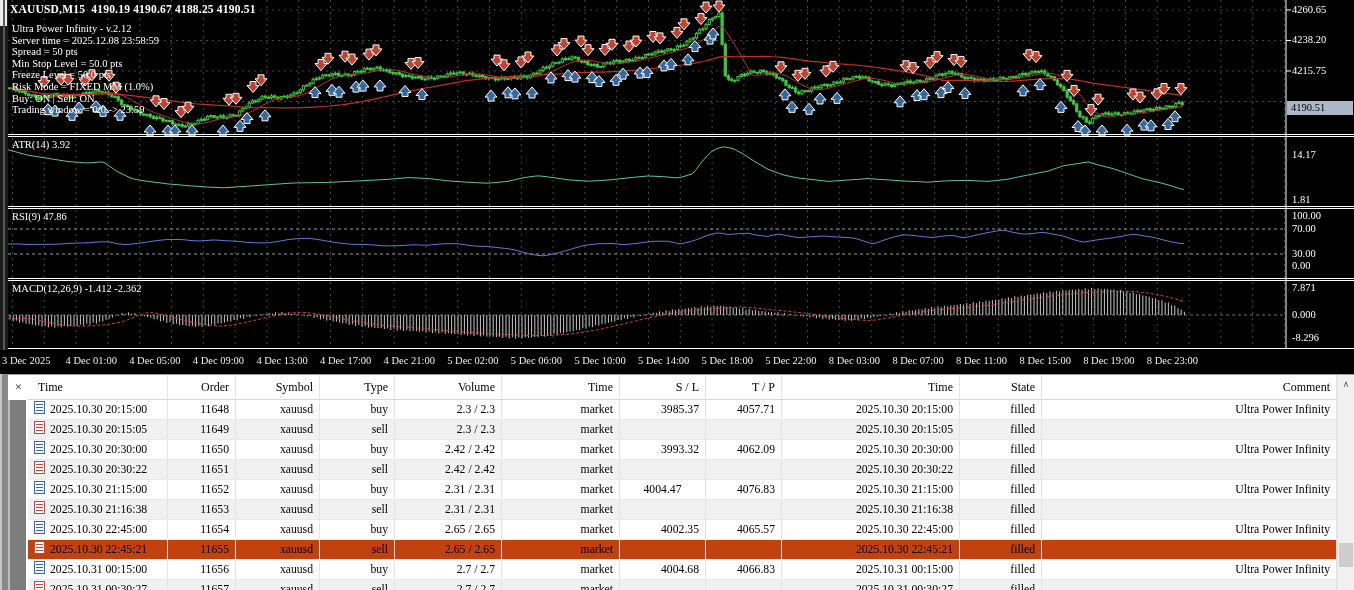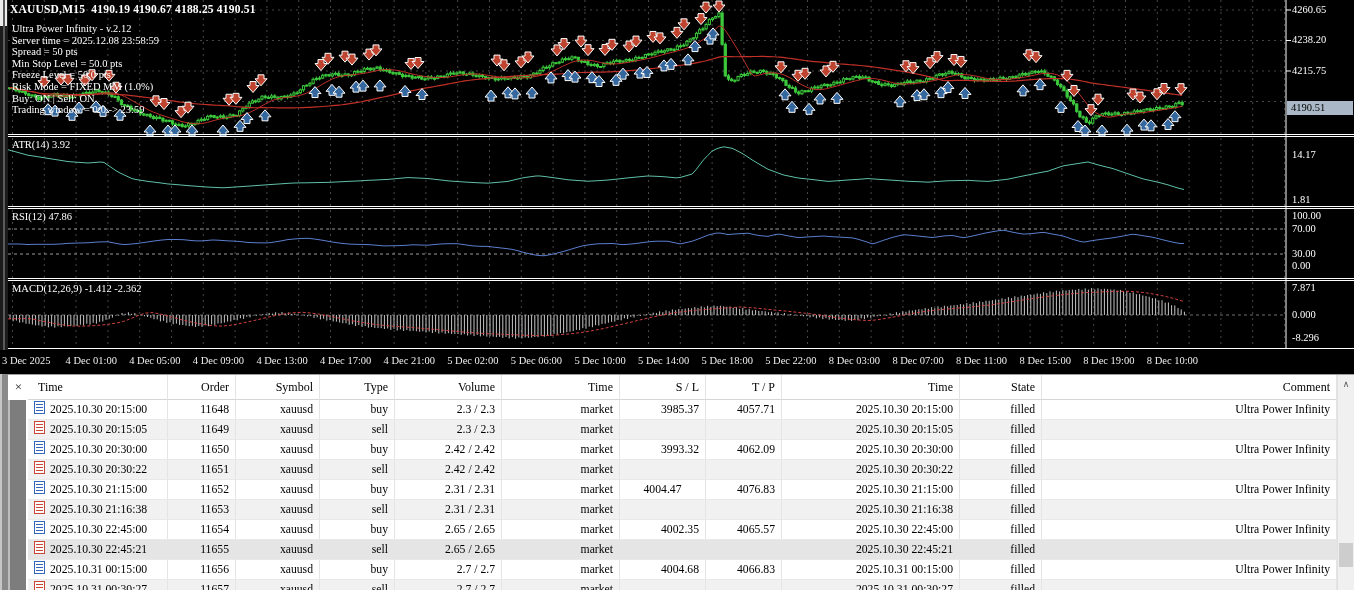--- a/index.html
+++ b/index.html
@@ -1357,21 +1357,21 @@
         <line x1="1278" y1="9.986413043478755" x2="1283" y2="9.986413043478755" stroke="#fff" stroke-width="1"></line>
         <line x1="1278" y1="40.48913043478286" x2="1283" y2="40.48913043478286" stroke="#fff" stroke-width="1"></line>
         <line x1="1278" y1="70.99184782608695" x2="1283" y2="70.99184782608695" stroke="#fff" stroke-width="1"></line>
       </svg>
 
     <div class="chart-title"><span>XAUUSD,M15</span><span>  </span><span>4190.19 4190.67 4188.25 4190.51</span></div>
 
     <div class="overlay-info" id="overlay-info"><div>Ultra Power Infinity - v.2.12</div><div>Server time = 2025.12.08 23:58:59</div><div>Spread = 50 pts</div><div>Min Stop Level = 50.0 pts</div><div>Freeze Level = 50.0 pts</div><div>Risk Mode = FIXED MM (1.0%)</div><div>Buy: ON | Sell: ON</div><div>Trading window = 0:0 -&gt; 23:59</div></div>
 
     <div class="panel-label" style="top:139px"><span>ATR(14)</span><span> </span><span>3.92</span></div>
-    <div class="panel-label" style="top:211px"><span>RSI(12)</span><span> </span><span>47.86</span></div>
+    <div class="panel-label" style="top:211px"><span>RSI(9)</span><span> </span><span>47.86</span></div>
     <div class="panel-label" style="top:283px"><span>MACD(12,26,9)</span><span> </span><span>-1.412 -2.362</span></div>
 
     <div id="axis-labels">
         <div class="axis-label" style="left: 1284px; top: 3.98641px;">4260.65</div>
         <div class="axis-label" style="left: 1284px; top: 34.4891px;">4238.20</div>
         <div class="axis-label" style="left: 1284px; top: 64.9918px;">4215.75</div>
         <div class="axis-label" style="left: 1284px; top: 149px;">14.17</div>
         <div class="axis-label" style="left: 1284px; top: 193.998px;">1.81</div>
         <div class="axis-label" style="left: 1284px; top: 210px;">100.00</div>
         <div class="axis-label" style="left: 1284px; top: 223px;">70.00</div>
@@ -1395,21 +1395,21 @@
         <div class="time-label" style="left: 510.8px;">5 Dec 06:00</div>
         <div class="time-label" style="left: 574.4px;">5 Dec 10:00</div>
         <div class="time-label" style="left: 638px;">5 Dec 14:00</div>
         <div class="time-label" style="left: 701.6px;">5 Dec 18:00</div>
         <div class="time-label" style="left: 765.2px;">5 Dec 22:00</div>
         <div class="time-label" style="left: 828.8px;">8 Dec 03:00</div>
         <div class="time-label" style="left: 892.4px;">8 Dec 07:00</div>
         <div class="time-label" style="left: 956px;">8 Dec 11:00</div>
         <div class="time-label" style="left: 1019.6px;">8 Dec 15:00</div>
         <div class="time-label" style="left: 1083.2px;">8 Dec 19:00</div>
-        <div class="time-label" style="left: 1146.8px;">8 Dec 10:00</div>
+        <div class="time-label" style="left: 1146.8px;">8 Dec 23:00</div>
       </div>
   </div>
 
   <div class="toolbox">
     <div class="tb-close">×</div>
     <div class="tb-leftband"></div>
     <div class="tb-header" id="tb-header">
         <div class="c al" style="width: 140px; padding-left: 10px;">Time</div>
         <div class="c ar" style="width: 68px;">Order</div>
         <div class="c ar" style="width: 84px;">Symbol</div>
@@ -1507,21 +1507,21 @@
           <div class="c ar" style="width: 84px;">xauusd</div>
           <div class="c ar" style="width: 75px;">buy</div>
           <div class="c ar" style="width: 107px;">2.65 / 2.65</div>
           <div class="c ar" style="width: 118px;">market</div>
           <div class="c ar" style="width: 86px;">4002.35</div>
           <div class="c ar" style="width: 76px;">4065.57</div>
           <div class="c ar" style="width: 178px;">2025.10.30 22:45:00</div>
           <div class="c ar" style="width: 82px;">filled</div>
           <div class="c ar" style="width: 295px;">Ultra Power Infinity</div>
         </div>
-        <div class="tb-row" style="background: #e5e5e5;">
+        <div class="tb-row" style="background: #c2410c;">
           <div class="c al" style="width: 140px;"><span class="doc doc-sell"><i></i></span>2025.10.30 22:45:21</div>
           <div class="c ar" style="width: 68px;">11655</div>
           <div class="c ar" style="width: 84px;">xauusd</div>
           <div class="c ar" style="width: 75px;">sell</div>
           <div class="c ar" style="width: 107px;">2.65 / 2.65</div>
           <div class="c ar" style="width: 118px;">market</div>
           <div class="c ar" style="width: 86px;"></div>
           <div class="c ar" style="width: 76px;"></div>
           <div class="c ar" style="width: 178px;">2025.10.30 22:45:21</div>
           <div class="c ar" style="width: 82px;">filled</div>

